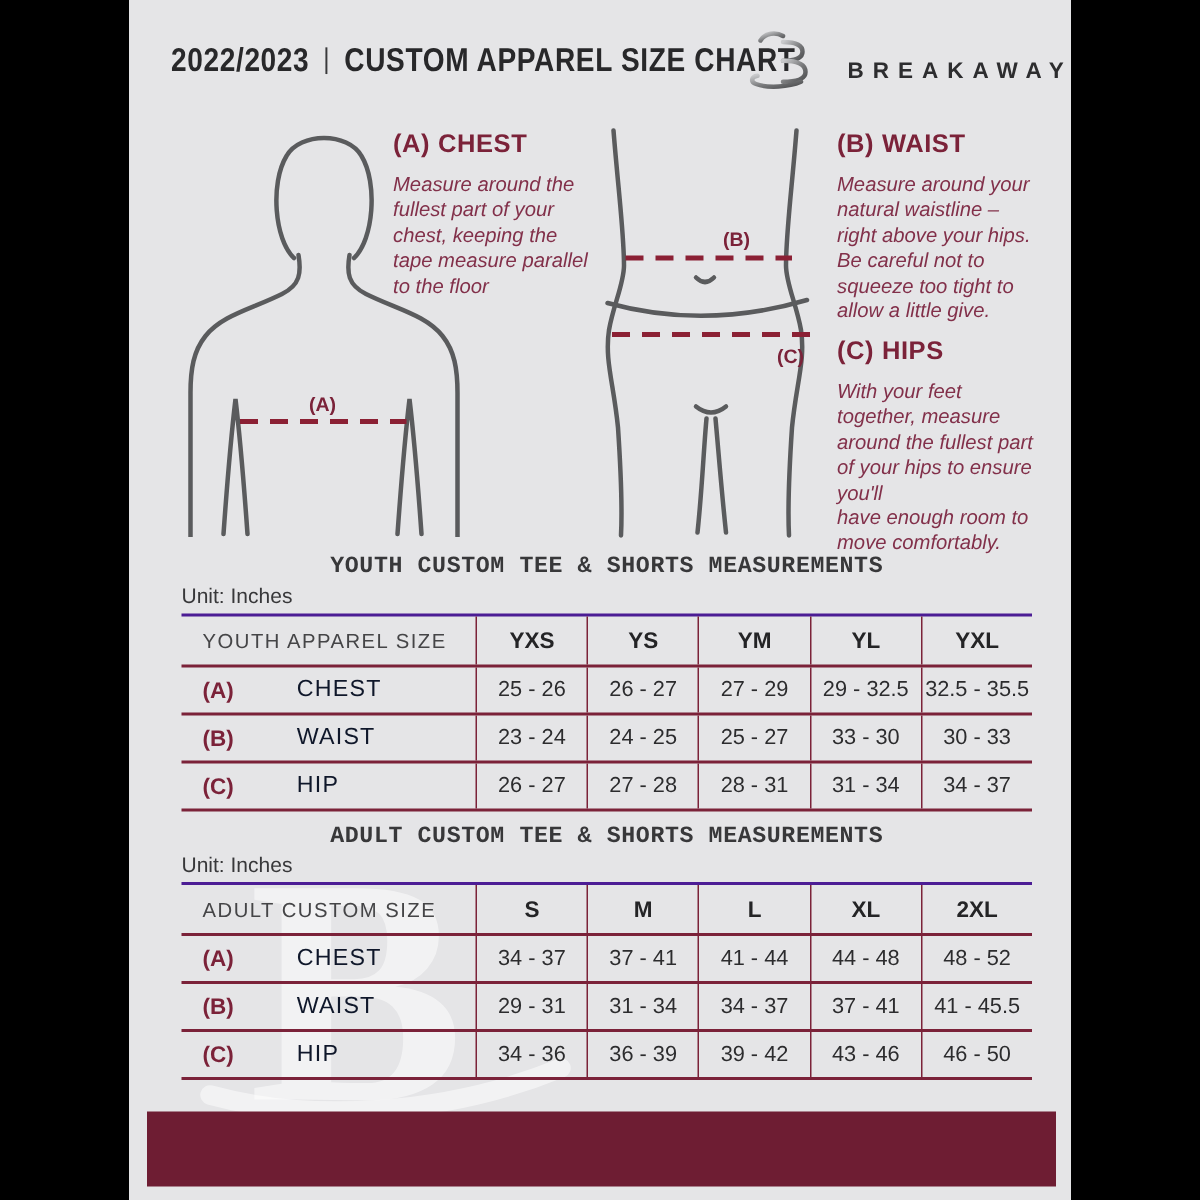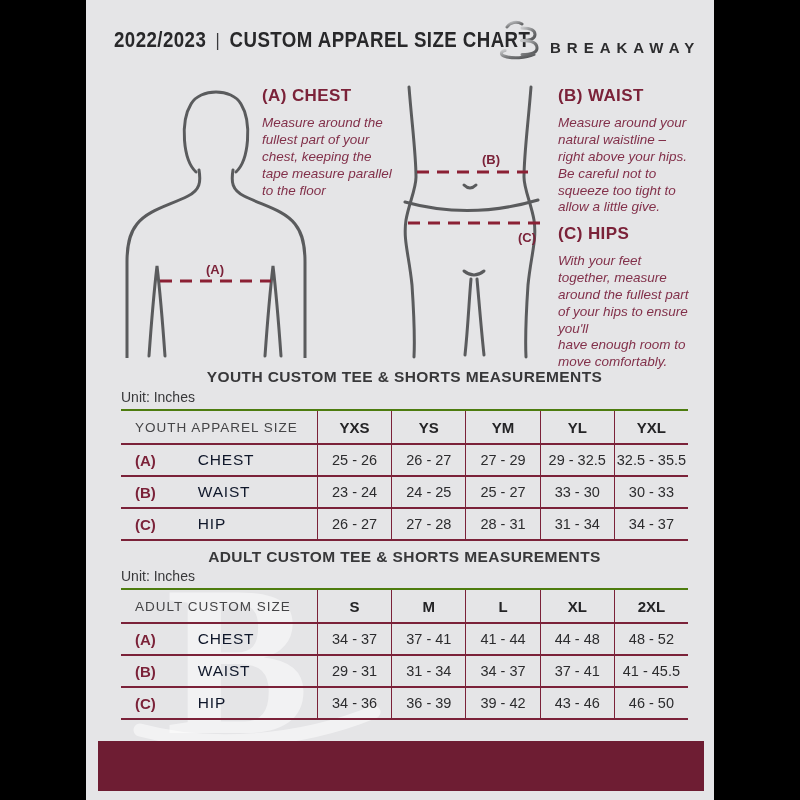--- a/index.html
+++ b/index.html
@@ -8,41 +8,41 @@
   .bar{position:absolute;top:0;height:800px;background:#000;}
   .bar.left{left:0;width:86px;}
   .bar.right{left:714px;width:86px;}
   .doc{position:absolute;left:86px;top:0;width:628px;height:800px;background:#e5e5e7;overflow:hidden;}
 
   
   .title-group{position:absolute;left:28px;top:27px;display:flex;align-items:center;gap:11px;
                transform:scaleX(0.85);transform-origin:left center;
                font-weight:bold;font-size:22px;color:#28282a;letter-spacing:0.5px;white-space:nowrap;}
   .title-divider{font-weight:400;font-size:19px;color:#3a3a3c;}
-  .brand-group{position:absolute;left:412px;top:18px;display:flex;align-items:center;gap:6px;}
+  .brand-group{position:absolute;left:412px;top:18px;display:flex;align-items:center;gap:21px;}
   .brand-text{font-weight:bold;font-size:15px;letter-spacing:6px;color:#2d2d2f;margin-top:12px;}
 
   
   svg text{font-family:"Liberation Sans", sans-serif;}
   .fig{position:absolute;}
   .fig path, .fig ellipse{fill:none;stroke:#5a5b5d;stroke-width:3;stroke-linecap:round;}
   .fig .dash{stroke:#8b2034;stroke-width:3.2;stroke-dasharray:12 8;stroke-linecap:butt;}
   .fig .flabel{fill:#7b2239;font-weight:bold;font-size:13px;}
 
   
   .guide{position:absolute;}
   .gtitle{font-size:17px;font-weight:bold;color:#7b2239;letter-spacing:0.4px;margin-bottom:9px;}
   .gbody{font-size:13.5px;font-style:italic;color:#82304a;line-height:1.25;white-space:pre-line;}
 
   
   .tbl-title{position:absolute;left:35px;width:567px;text-align:center;
-             font-size:15.5px;font-weight:bold;color:#38383a;letter-spacing:0.4px;}
+             font-size:15.5px;font-weight:bold;color:#38383a;letter-spacing:0.4px;font-family:Liberation Mono, monospace;}
   .tbl-unit{position:absolute;left:35px;width:567px;text-align:left;
             font-size:14px;color:#38383a;}
-  .size-table{position:absolute;left:35px;width:567px;border-top:2px solid #4d7c0f;}
+  .size-table{position:absolute;left:35px;width:567px;border-top:2px solid #4c1d95;}
   .trow{display:flex;height:30px;border-bottom:2px solid #7b2239;}
   .trow.head{height:32px;}
   .cell{flex:1;display:flex;align-items:center;justify-content:center;
         border-left:1.5px solid #7b2239;font-size:14.5px;color:#2c2c2e;}
   .cell.label-cell{flex:0 0 182px;border-left:none;justify-content:flex-start;
                    padding-left:14px;gap:6px;}
   .trow.head .cell{font-weight:bold;font-size:15px;color:#242426;}
   .trow.head .cell.label-cell{font-weight:400;font-size:13.5px;letter-spacing:1px;color:#454547;}
   .pfx{color:#7b2239;font-weight:bold;font-size:15px;}
   .rlabel{font-size:15.5px;letter-spacing:0.8px;color:#0f172a;margin-left:36px;}

